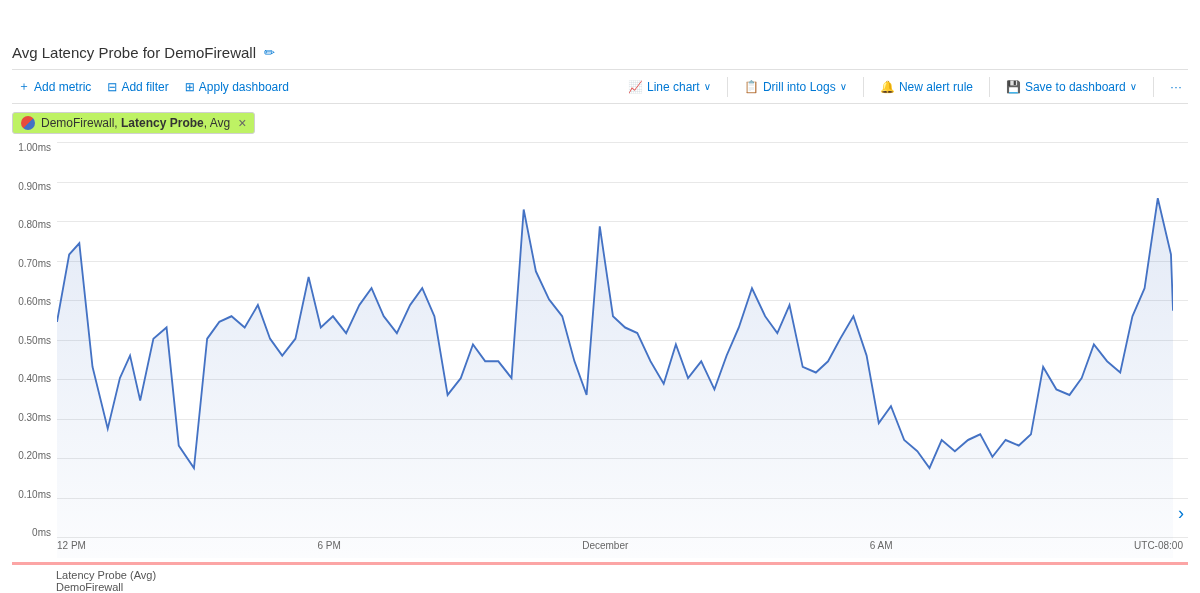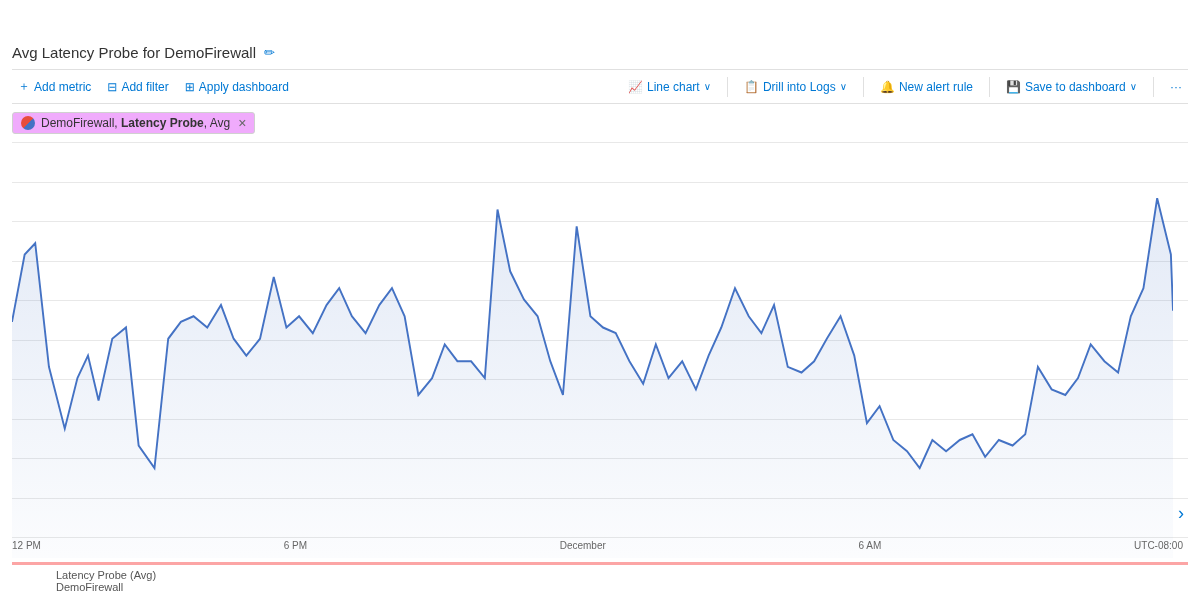--- a/index.html
+++ b/index.html
@@ -13,21 +13,21 @@
     
     .toolbar { display: flex; align-items: center; justify-content: space-between; border-top: 1px solid #e0e0e0; border-bottom: 1px solid #e0e0e0; padding: 6px 0; margin-bottom: 8px; }
     .toolbar-left { display: flex; align-items: center; gap: 4px; }
     .toolbar-right { display: flex; align-items: center; gap: 6px; }
     
     .toolbar-btn { display: flex; align-items: center; gap: 4px; color: #0078d4; background: none; border: none; cursor: pointer; font-size: 12px; padding: 2px 6px; font-family: inherit; }
     .toolbar-btn .icon { font-size: 12px; }
     
     .divider-v { width: 1px; height: 20px; background: #e0e0e0; margin: 0 4px; }
     
-    .metric-tag { display: flex; align-items: center; gap: 6px; background: #f0abfc; border: 1px solid #d0d0d0; border-radius: 3px; padding: 3px 8px; margin-bottom: 8px; width: fit-content; }
+    .metric-tag { display: flex; align-items: center; gap: 6px; background: #bef264; border: 1px solid #d0d0d0; border-radius: 3px; padding: 3px 8px; margin-bottom: 8px; width: fit-content; }
     .metric-tag-icon { width: 14px; height: 14px; background: linear-gradient(135deg, #e74c3c 50%, #4472c4 50%); border-radius: 50%; display: inline-block; }
     .metric-tag-label { font-size: 12px; color: #333; }
     .metric-tag-label strong { font-weight: 700; }
     .metric-tag-close { color: #666; cursor: pointer; font-size: 14px; margin-left: 2px; line-height: 1; }
     
     .chart-area { flex: 1; display: flex; flex-direction: column; position: relative; min-height: 0; }
     
     .chart-container { flex: 1; display: flex; min-height: 0; position: relative; }
     
     .y-axis { width: 45px; display: flex; flex-direction: column; justify-content: space-between; align-items: flex-end; padding-right: 6px; padding-bottom: 20px; }
@@ -116,20 +116,33 @@
     <span class="metric-tag-icon"></span>
     <span class="metric-tag-label">
       <span>DemoFirewall</span>, <strong>Latency Probe</strong>, <span>Avg</span>
     </span>
     <span class="metric-tag-close">×</span>
   </div>
 
   <div class="chart-area">
     <div class="chart-container">
 
+      <div class="y-axis">
+        <span class="y-label">1.00ms</span>
+        <span class="y-label">0.90ms</span>
+        <span class="y-label">0.80ms</span>
+        <span class="y-label">0.70ms</span>
+        <span class="y-label">0.60ms</span>
+        <span class="y-label">0.50ms</span>
+        <span class="y-label">0.40ms</span>
+        <span class="y-label">0.30ms</span>
+        <span class="y-label">0.20ms</span>
+        <span class="y-label">0.10ms</span>
+        <span class="y-label">0ms</span>
+      </div>
 
       <div class="chart-inner">
         <div class="grid-lines">
           <div class="grid-line"></div>
           <div class="grid-line"></div>
           <div class="grid-line"></div>
           <div class="grid-line"></div>
           <div class="grid-line"></div>
           <div class="grid-line"></div>
           <div class="grid-line"></div>

